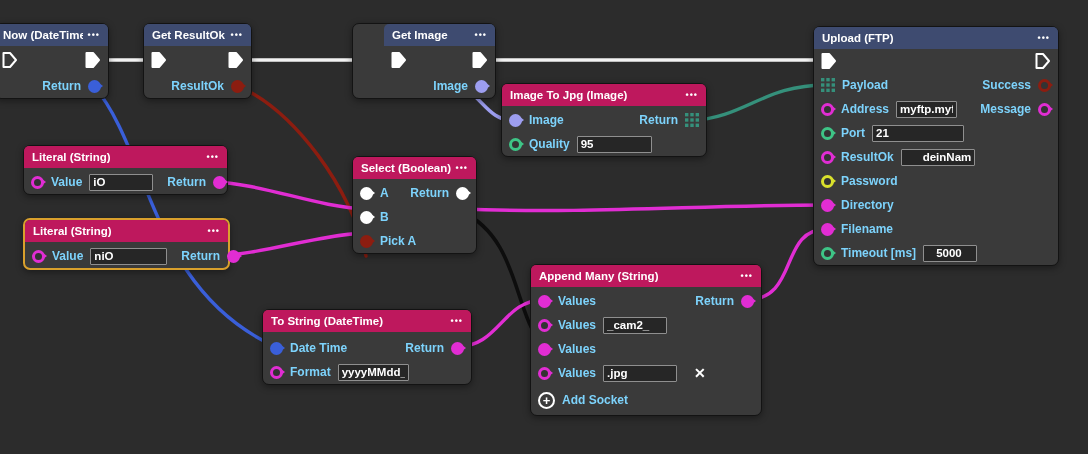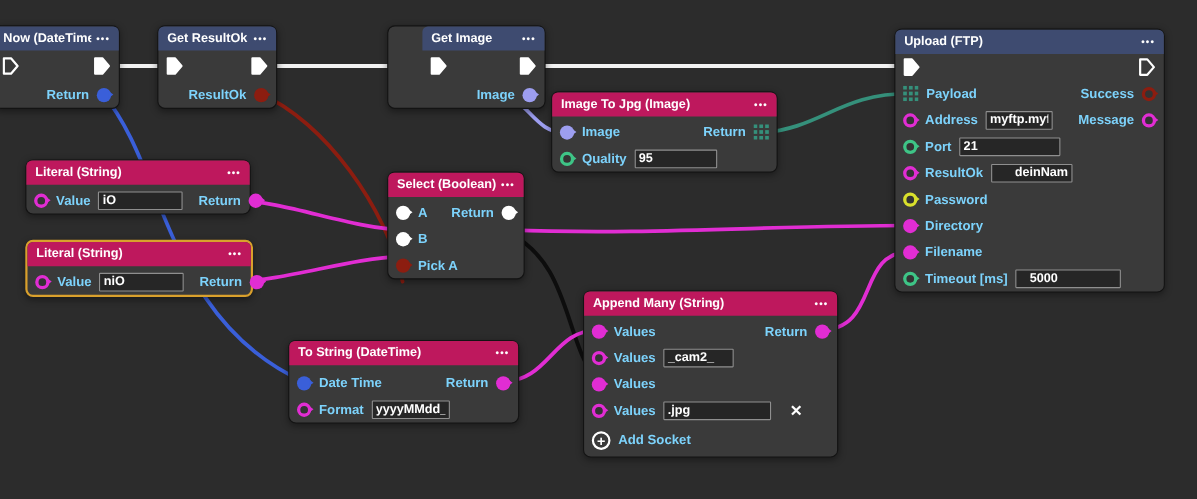--- a/index.html
+++ b/index.html
@@ -220,35 +220,35 @@
         <span class="sock c-m"></span>
         <span class="lbl">Directory</span>
       </div>
       <div class="row">
         <span class="sock c-m"></span>
         <span class="lbl">Filename</span>
       </div>
       <div class="row">
         <span class="sock ring c-grn"></span>
         <span class="lbl">Timeout [ms]</span>
-        <input class="field" style="width: 96px; padding-left: 12px;" value="5000">
+        <input class="field" style="width: 54px; padding-left: 12px;" value="5000">
       </div>
     </div>
   </div>
 
   <div class="node" style="left:23px;top:145px;width:203px;">
     <div class="hd green">
       <span class="ttl">Literal (String)</span>
       <span class="menu">•••</span>
     </div>
     <div class="body">
       <div class="row">
         <span class="sock ring c-m"></span>
         <span class="lbl">Value</span>
-        <input class="field" style="width: 77px;" value="iO">
+        <input class="field" style="width: 64px;" value="iO">
         <span class="spacer"></span>
         <span class="lbl">Return</span>
         <span class="sock c-m"></span>
       </div>
     </div>
   </div>
 
   <div class="node selected" style="left:23px;top:218px;width:203px;">
     <div class="hd green">
       <span class="ttl">Literal (String)</span>
@@ -329,21 +329,21 @@
         <span class="lbl">Values</span>
         <input class="field" style="width: 64px;" value="_cam2_">
       </div>
       <div class="row">
         <span class="sock c-m"></span>
         <span class="lbl">Values</span>
       </div>
       <div class="row">
         <span class="sock ring c-m"></span>
         <span class="lbl">Values</span>
-        <input class="field" style="width: 98px;" value=".jpg">
+        <input class="field" style="width: 74px;" value=".jpg">
         <span class="xbtn">✕</span>
       </div>
       <div class="row footer">
         <span class="addsock">+</span>
         <span class="lbl">Add Socket</span>
       </div>
     </div>
   </div>
 
 </div>

